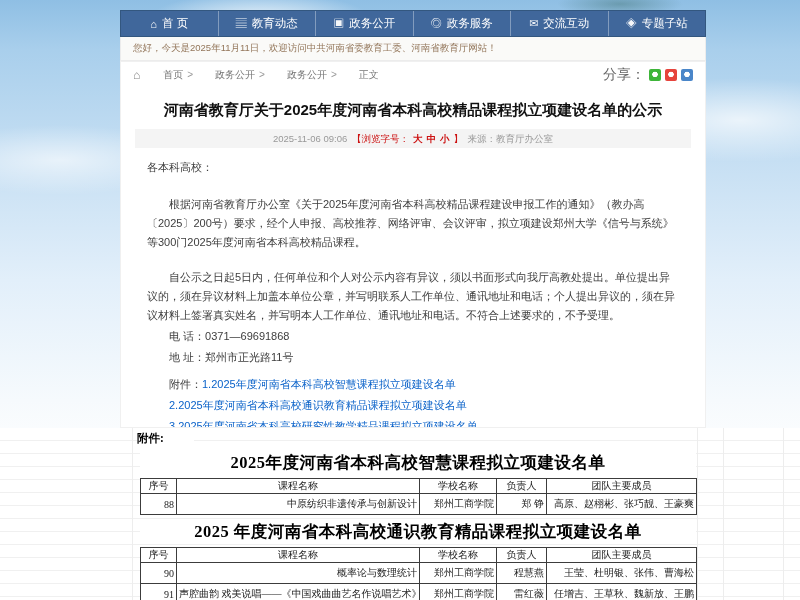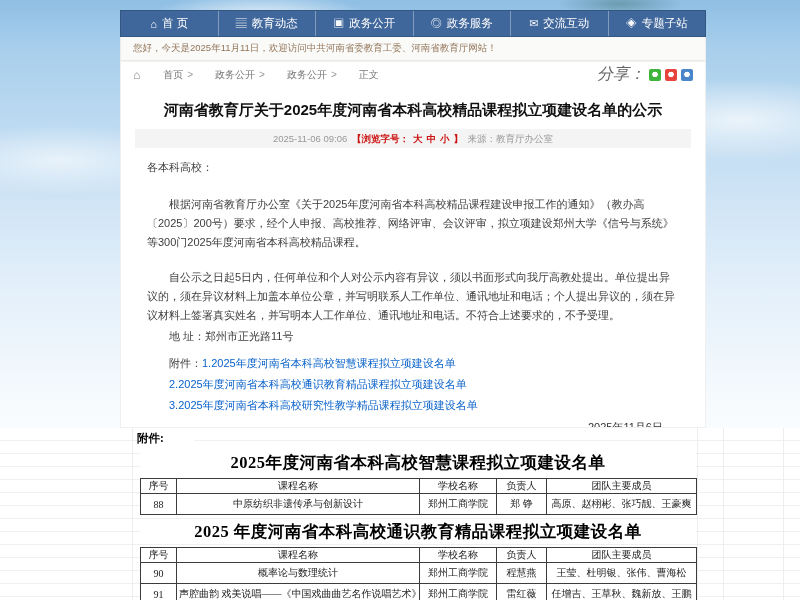--- a/index.html
+++ b/index.html
@@ -41,38 +41,38 @@
     position:absolute; left:120px; top:61px; width:586px; height:367px;
     background:#ffffff; border:1px solid #f0f0f0; overflow:hidden;
   }
   .breadcrumb-row {
     height:25px; display:flex; align-items:center; padding:0 12px;
     font-size:10px; color:#777;
   }
   .breadcrumb-row .home-ico { font-size:12px; margin-right:5px; color:#888; }
   .crumb { cursor:pointer;margin-left:18px; }
   .crumb-sep { margin:0 4px; color:#999; }
-  .share-box { margin-left:auto; display:flex; align-items:center; font-size:16px; color:#666;font-style:italic; }
+  .share-box { margin-left:auto; display:flex; align-items:center; font-size:14px; color:#666; }
   .share-ico {
     width:12px; height:12px; border-radius:2px; margin-left:4px; cursor:pointer;
     background-image: radial-gradient(circle at 50% 45%, #ffffff 0 2.5px, transparent 3px);
   }
   .share-wechat { background-color:#3eb53a; }
   .share-weibo  { background-color:#e6443c; }
   .share-qq     { background-color:#4a86c9; }
 
   .article-title {
     margin:12px 34px 9px; text-align:center;
     font-size:15px; font-weight:bold; color:#111; line-height:21px;
   }
   .meta-strip {
     margin:0 14px; height:19px; line-height:19px; background:#f4f4f4;
     text-align:center; font-size:9.5px; color:#999;
   }
-  .meta-red { color:#cc1111; font-weight:bold; margin:0 2px; }
+  .meta-red { color:#cc1111; font-weight:normal; margin:0 2px; }
   .meta-size { color:#cc1111; font-weight:bold; cursor:pointer; margin:0 2px; }
 
   .article-body {
     padding:10px 26px 0 26px; font-size:11px; color:#3d3d3d; line-height:19px;
   }
   .salutation { margin-bottom:18px; }
   .para { text-indent:2em;margin-top:16px; }
   .contact-line { text-indent:2em; margin:2px 0; }
   .attach-block { margin-top:8px; }
   .attach-line { margin:2px 0; text-indent:2em; }
@@ -102,21 +102,21 @@
   table.att-table {
     width:556px; border-collapse:collapse; table-layout:fixed;
     font-size:10px; color:#222; background:#fff;
   }
   .att-table th, .att-table td {
     border:1px solid #3c3c3c; text-align:center; vertical-align:middle;
     padding:0 2px; white-space:nowrap; overflow:hidden;
     font-weight:normal;
   }
   .att-table th { height:15px; }
-  .att-table td { height:21px; }
+  .att-table td { height:21px;text-align:right; }
   .col-idx    { width:36px; }
   .col-course { width:243px; }
   .col-school { width:77px; }
   .col-leader { width:50px; }
   .col-team   { width:150px; }
 </style>
 </head>
 <body>
 
 <nav class="site-nav">
@@ -174,20 +174,21 @@
   <div class="meta-strip">
     <span>2025-11-06 09:06</span>
     <span class="meta-red">【浏览字号：</span><span class="meta-size">大</span><span class="meta-size">中</span><span class="meta-size">小</span><span class="meta-red">】</span>
     <span>来源：教育厅办公室</span>
   </div>
 
   <div class="article-body">
     <p class="salutation">各本科高校：</p>
     <p class="para">根据河南省教育厅办公室《关于2025年度河南省本科高校精品课程建设申报工作的通知》（教办高〔2025〕200号）要求，经个人申报、高校推荐、网络评审、会议评审，拟立项建设郑州大学《信号与系统》等300门2025年度河南省本科高校精品课程。</p>
     <p class="para">自公示之日起5日内，任何单位和个人对公示内容有异议，须以书面形式向我厅高教处提出。单位提出异议的，须在异议材料上加盖本单位公章，并写明联系人工作单位、通讯地址和电话；个人提出异议的，须在异议材料上签署真实姓名，并写明本人工作单位、通讯地址和电话。不符合上述要求的，不予受理。</p>
+    <p class="contact-line">电 话：0371—69691868</p>
     <p class="contact-line">地 址：郑州市正光路11号</p>
 
     <div class="attach-block">
       <p class="attach-line">
         <span class="attach-label">附件：</span><span class="doc-link">1.2025年度河南省本科高校智慧课程拟立项建设名单</span>
       </p>
       <p class="attach-line"><span class="doc-link">2.2025年度河南省本科高校通识教育精品课程拟立项建设名单</span></p>
       <p class="attach-line"><span class="doc-link">3.2025年度河南省本科高校研究性教学精品课程拟立项建设名单</span></p>
     </div>
 

